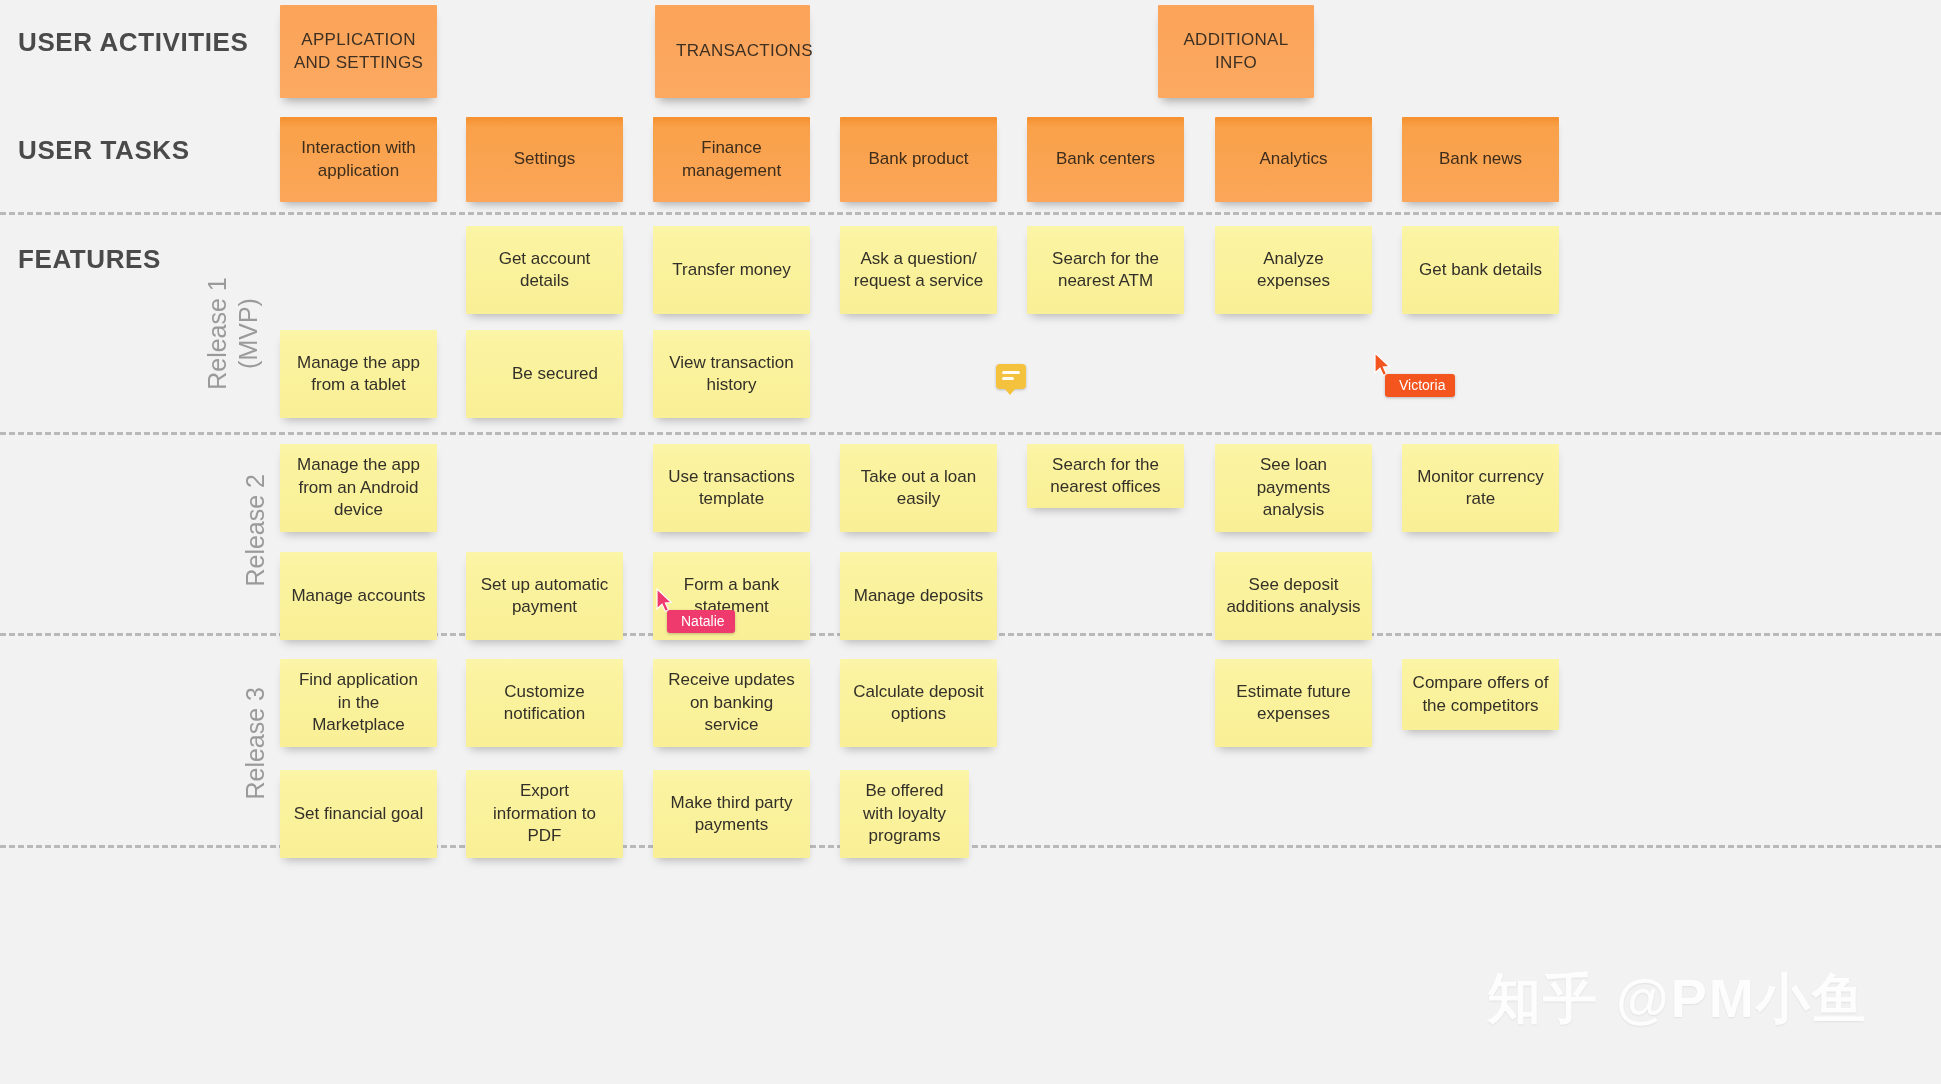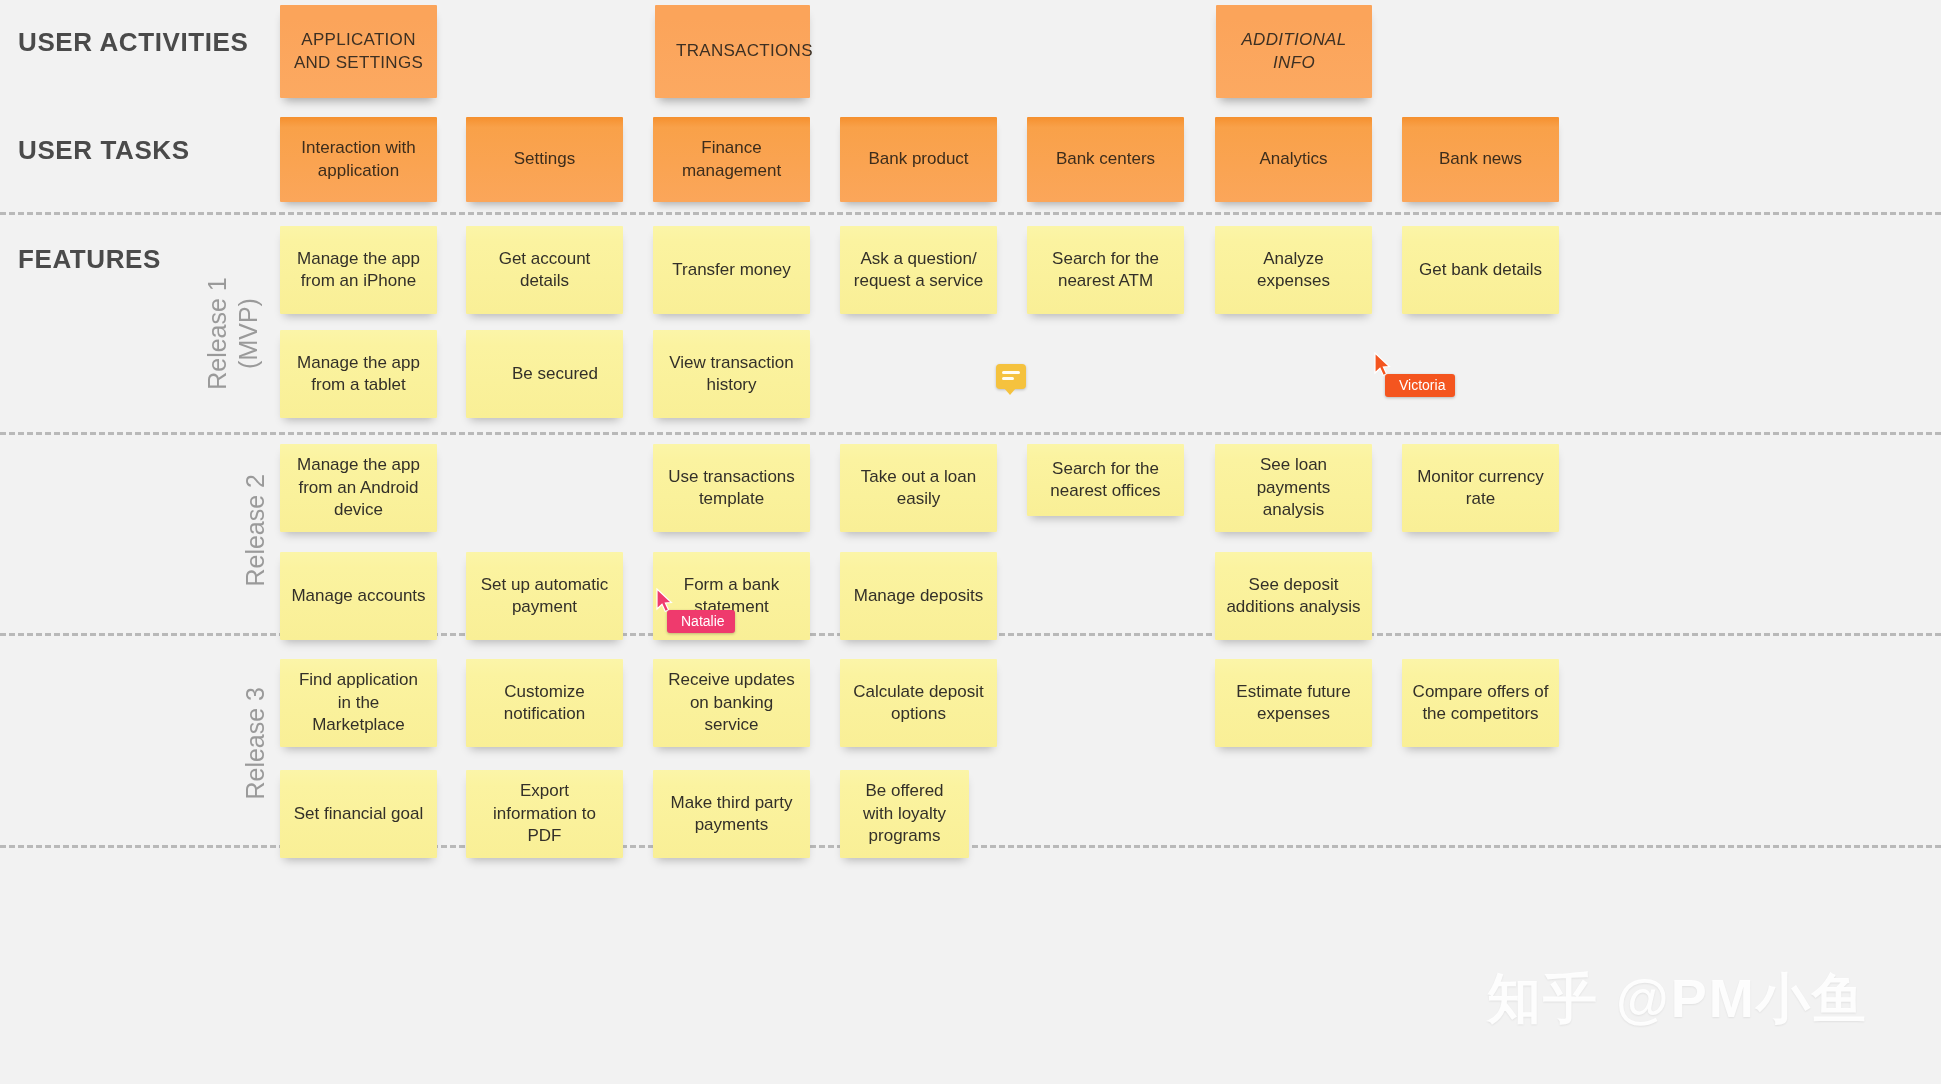--- a/index.html
+++ b/index.html
@@ -161,21 +161,21 @@
     <div class="divider" style="top: 212px; width: 1941px;"></div>
     <div class="divider" style="top: 432px; width: 1941px;"></div>
     <div class="divider" style="top: 633px; width: 1941px;"></div>
     <div class="divider" style="top: 845px; width: 1941px;"></div>
     <div class="note activity" style="left: 280px; top: 5px; width: 157px; height: 93px;">
       <span class="note-text">APPLICATION AND SETTINGS</span>
     </div>
     <div class="note activity" style="left: 655px; top: 5px; width: 155px; height: 93px; padding-left: 21px;">
       <span class="note-text">TRANSACTIONS</span>
     </div>
-    <div class="note activity" style="left: 1216px; top: 5px; width: 156px; height: 93px; font-style: italic;">
+    <div class="note activity" style="left: 1158px; top: 5px; width: 156px; height: 93px;">
       <span class="note-text">ADDITIONAL INFO</span>
     </div>
     <div class="note task" style="left: 280px; top: 117px; width: 157px; height: 85px;">
       <span class="note-text">Interaction with application</span>
     </div>
     <div class="note task" style="left: 466px; top: 117px; width: 157px; height: 85px;">
       <span class="note-text">Settings</span>
     </div>
     <div class="note task" style="left: 653px; top: 117px; width: 157px; height: 85px;">
       <span class="note-text">Finance management</span>
@@ -185,23 +185,20 @@
     </div>
     <div class="note task" style="left: 1027px; top: 117px; width: 157px; height: 85px;">
       <span class="note-text">Bank centers</span>
     </div>
     <div class="note task" style="left: 1215px; top: 117px; width: 157px; height: 85px;">
       <span class="note-text">Analytics</span>
     </div>
     <div class="note task" style="left: 1402px; top: 117px; width: 157px; height: 85px;">
       <span class="note-text">Bank news</span>
     </div>
-    <div class="note feature" style="left: 280px; top: 226px; width: 157px; height: 88px;">
-      <span class="note-text">Manage the app from an iPhone</span>
-    </div>
     <div class="note feature" style="left: 466px; top: 226px; width: 157px; height: 88px;">
       <span class="note-text">Get account details</span>
     </div>
     <div class="note feature" style="left: 653px; top: 226px; width: 157px; height: 88px;">
       <span class="note-text">Transfer money</span>
     </div>
     <div class="note feature" style="left: 840px; top: 226px; width: 157px; height: 88px;">
       <span class="note-text">Ask a question/ request a service</span>
     </div>
     <div class="note feature" style="left: 1027px; top: 226px; width: 157px; height: 88px;">
@@ -224,21 +221,21 @@
     </div>
     <div class="note feature" style="left: 280px; top: 444px; width: 157px; height: 88px;">
       <span class="note-text">Manage the app from an Android device</span>
     </div>
     <div class="note feature" style="left: 653px; top: 444px; width: 157px; height: 88px;">
       <span class="note-text">Use transactions template</span>
     </div>
     <div class="note feature" style="left: 840px; top: 444px; width: 157px; height: 88px;">
       <span class="note-text">Take out a loan easily</span>
     </div>
-    <div class="note feature" style="left: 1027px; top: 444px; width: 157px; height: 72px;">
+    <div class="note feature" style="left: 1027px; top: 444px; width: 157px; height: 64px;">
       <span class="note-text">Search for the nearest offices</span>
     </div>
     <div class="note feature" style="left: 1215px; top: 444px; width: 157px; height: 88px;">
       <span class="note-text">See loan payments analysis</span>
     </div>
     <div class="note feature" style="left: 1402px; top: 444px; width: 157px; height: 88px;">
       <span class="note-text">Monitor currency rate</span>
     </div>
     <div class="note feature" style="left: 280px; top: 552px; width: 157px; height: 88px;">
       <span class="note-text">Manage accounts</span>
@@ -263,21 +260,21 @@
     </div>
     <div class="note feature" style="left: 653px; top: 659px; width: 157px; height: 88px;">
       <span class="note-text">Receive updates on banking service</span>
     </div>
     <div class="note feature" style="left: 840px; top: 659px; width: 157px; height: 88px;">
       <span class="note-text">Calculate deposit options</span>
     </div>
     <div class="note feature" style="left: 1215px; top: 659px; width: 157px; height: 88px;">
       <span class="note-text">Estimate future expenses</span>
     </div>
-    <div class="note feature" style="left: 1402px; top: 659px; width: 157px; height: 88px;">
+    <div class="note feature" style="left: 1402px; top: 659px; width: 157px; height: 71px;">
       <span class="note-text">Compare offers of the competitors</span>
     </div>
     <div class="note feature" style="left: 280px; top: 770px; width: 157px; height: 88px;">
       <span class="note-text">Set financial goal</span>
     </div>
     <div class="note feature" style="left: 466px; top: 770px; width: 157px; height: 88px;">
       <span class="note-text">Export information to PDF</span>
     </div>
     <div class="note feature" style="left: 653px; top: 770px; width: 157px; height: 88px;">
       <span class="note-text">Make third party payments</span>

